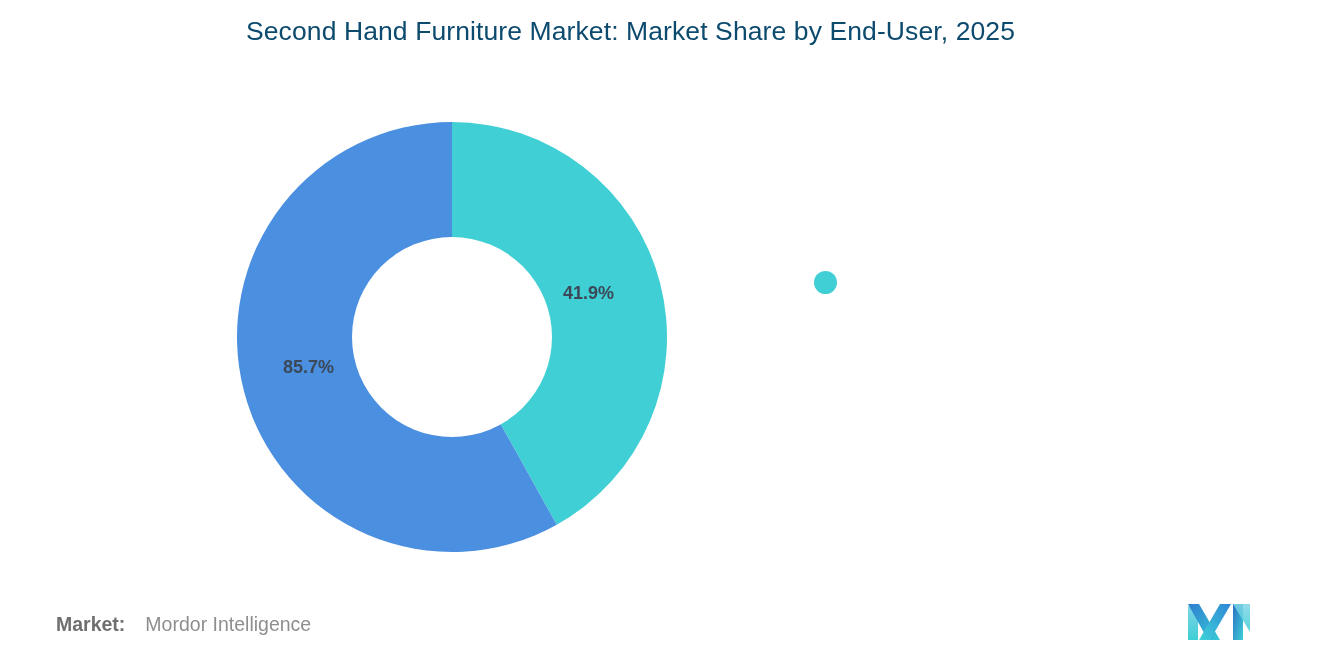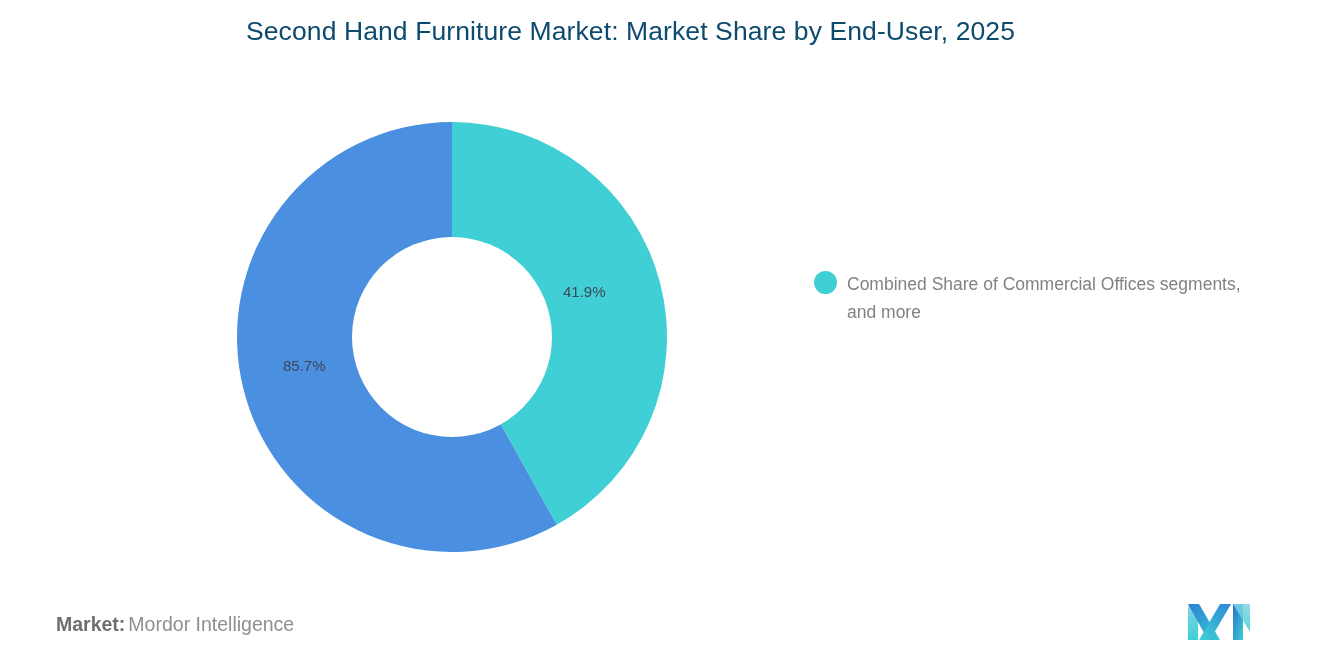--- a/index.html
+++ b/index.html
@@ -36,23 +36,23 @@
     width: 430px;
     height: 430px;
   }
   .donut-svg {
     display: block;
     width: 430px;
     height: 430px;
   }
   .slice-label {
     position: absolute;
-    font-size: 15px;
+    font-size: 18px;
     color: #3c4858;
-    font-weight: 400;
+    font-weight: 700;
     white-space: nowrap;
   }
   .label-a { left: 46px;  top: 235px; }
   .label-b { left: 326px; top: 161px; }
 
   
   .legend {
     position: absolute;
     left: 814px;
     top: 270px;
@@ -88,21 +88,21 @@
     color: #8a8a8a;
     white-space: nowrap;
   }
   .source-key {
     font-weight: 700;
     color: #6f6f6f;
   }
   .source-val {
     font-weight: 400;
     color: #8e8e8e;
-    margin-left: 3px;
+    margin-left: 20px;
   }
 
   .brand-logo {
     position: absolute;
     left: 1186px;
     top: 598px;
     width: 66px;
     height: 42px;
   }
 </style>
@@ -124,21 +124,20 @@
   <div class="slice-label label-a">85.7%</div>
 
   <div class="slice-label label-b">41.9%</div>
 </div>
 
 <div class="legend">
 
 
   <div class="legend-item">
     <span class="legend-dot" style="background:#40cfd4"></span>
-    <span class="legend-label">Combined Share of Commercial Offices segments, and more</span>
   </div>
 
 </div>
 
 <div class="source-line">
   <span class="source-key">Market:</span><span class="source-val">Mordor Intelligence</span>
 </div>
 
 <svg class="brand-logo" viewBox="0 0 66 42">
   <defs>

